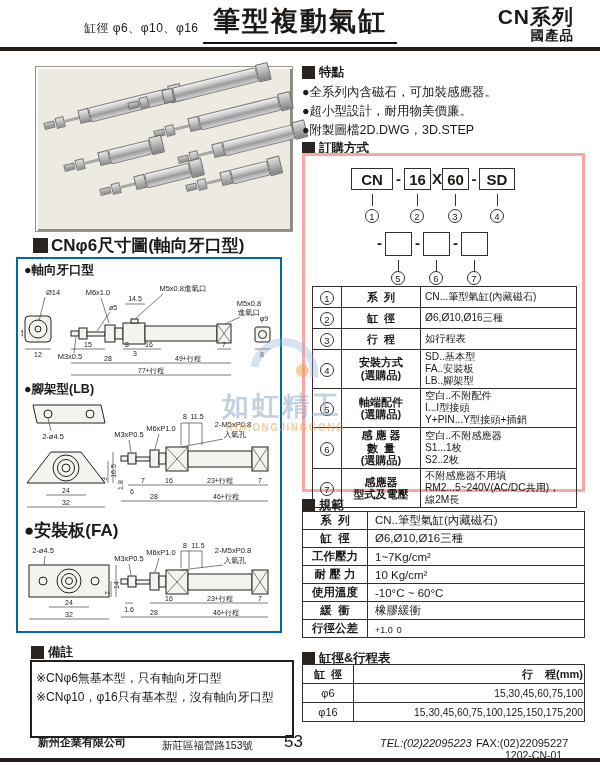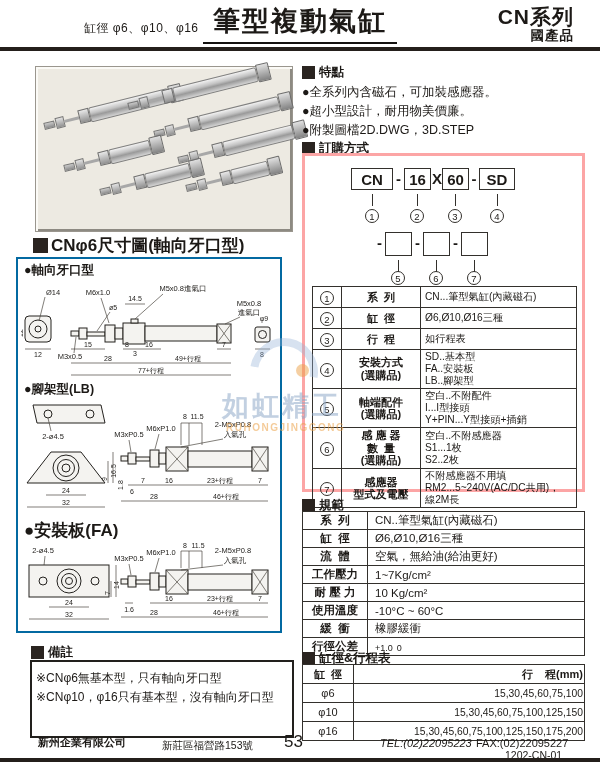--- a/index.html
+++ b/index.html
@@ -479,24 +479,20 @@
     <tbody>
         <tr>
           <td class="sl">系  列</td>
           <td class="sv">CN..筆型氣缸(內藏磁石)</td>
         </tr>
     <tr>
           <td class="sl">缸  徑</td>
           <td class="sv">Ø6,Ø10,Ø16三種</td>
         </tr>
     <tr>
-          <td class="sl">流  體</td>
-          <td class="sv">空氣，無給油(給油更好)</td>
-        </tr>
-    <tr>
           <td class="sl">工作壓力</td>
           <td class="sv">1~7Kg/cm²</td>
         </tr>
     <tr>
           <td class="sl">耐 壓 力</td>
           <td class="sv">10 Kg/cm²</td>
         </tr>
     <tr>
           <td class="sl">使用溫度</td>
           <td class="sv">-10°C ~ 60°C</td>
@@ -525,24 +521,20 @@
     <tbody>
         <tr>
       <th class="bore">缸  徑</th>
       <th>行    程(mm)</th>
     </tr>
     <tr>
           <td class="bore">φ6</td>
           <td class="st">15,30,45,60,75,100</td>
         </tr>
     <tr>
-          <td class="bore">φ10</td>
-          <td class="st">15,30,45,60,75,100,125,150</td>
-        </tr>
-    <tr>
           <td class="bore">φ16</td>
           <td class="st">15,30,45,60,75,100,125,150,175,200</td>
         </tr>
   </tbody>
     </table>
 
   <div class="abs watermark">
     <span class="wm-swirl"></span>
     <span class="wm-dot"></span>
     <span class="wm-text">如虹精工</span>

